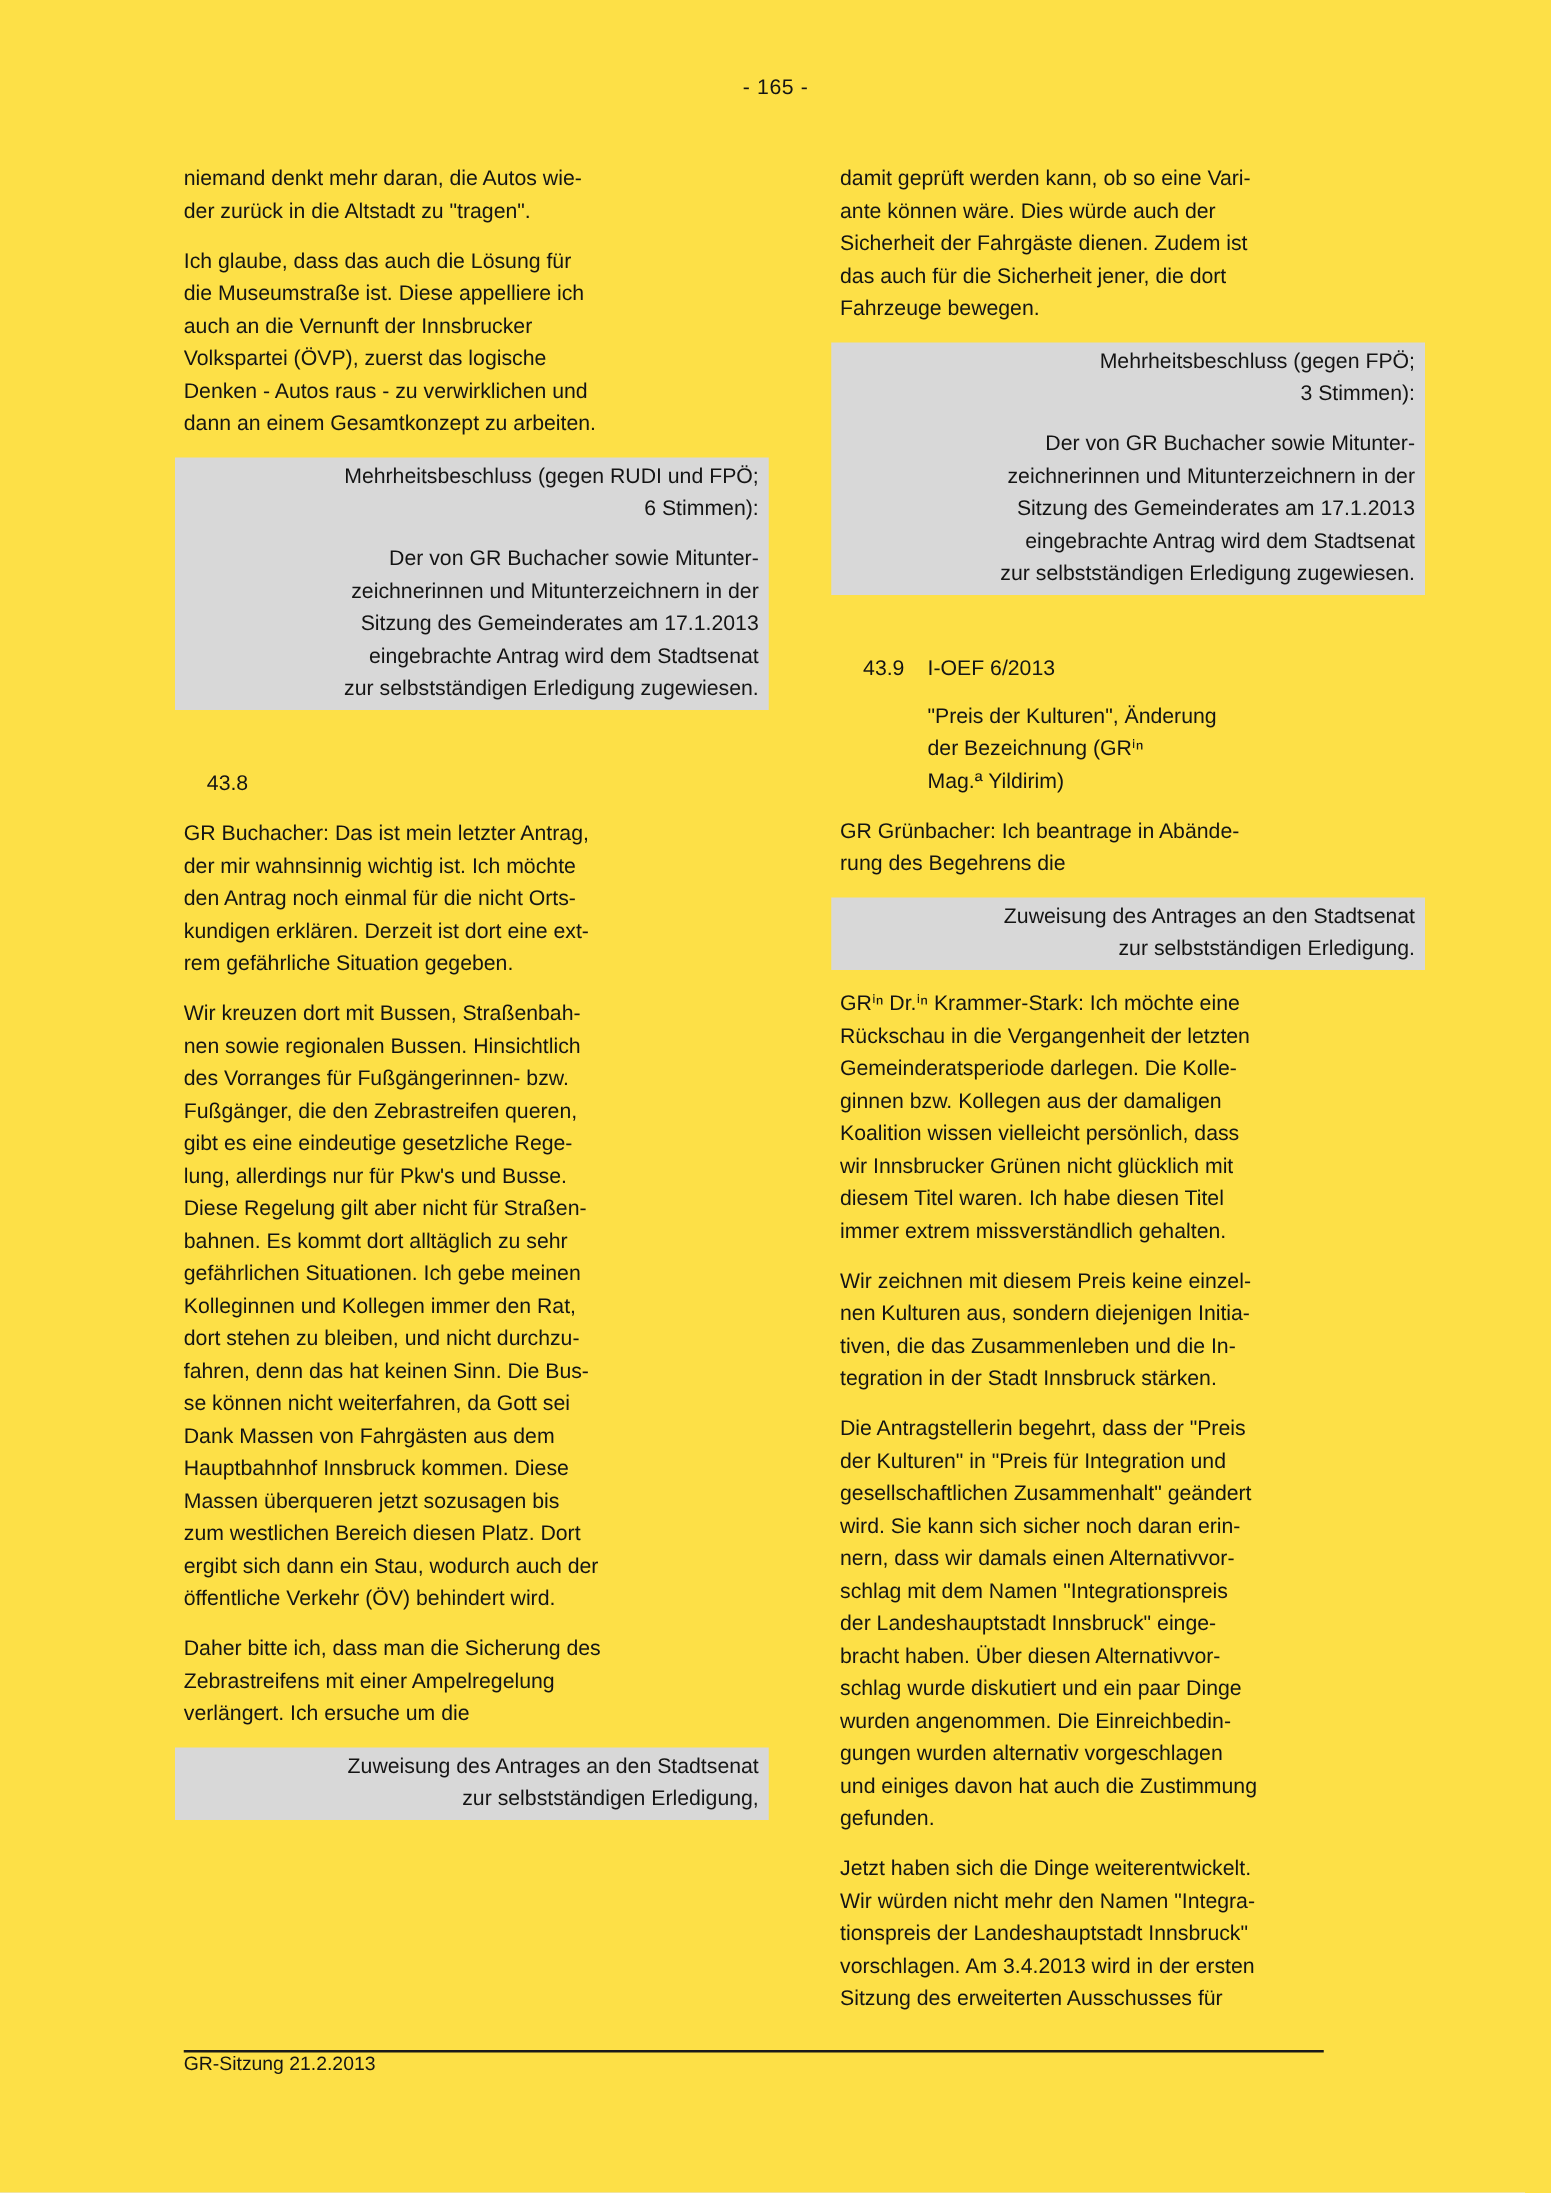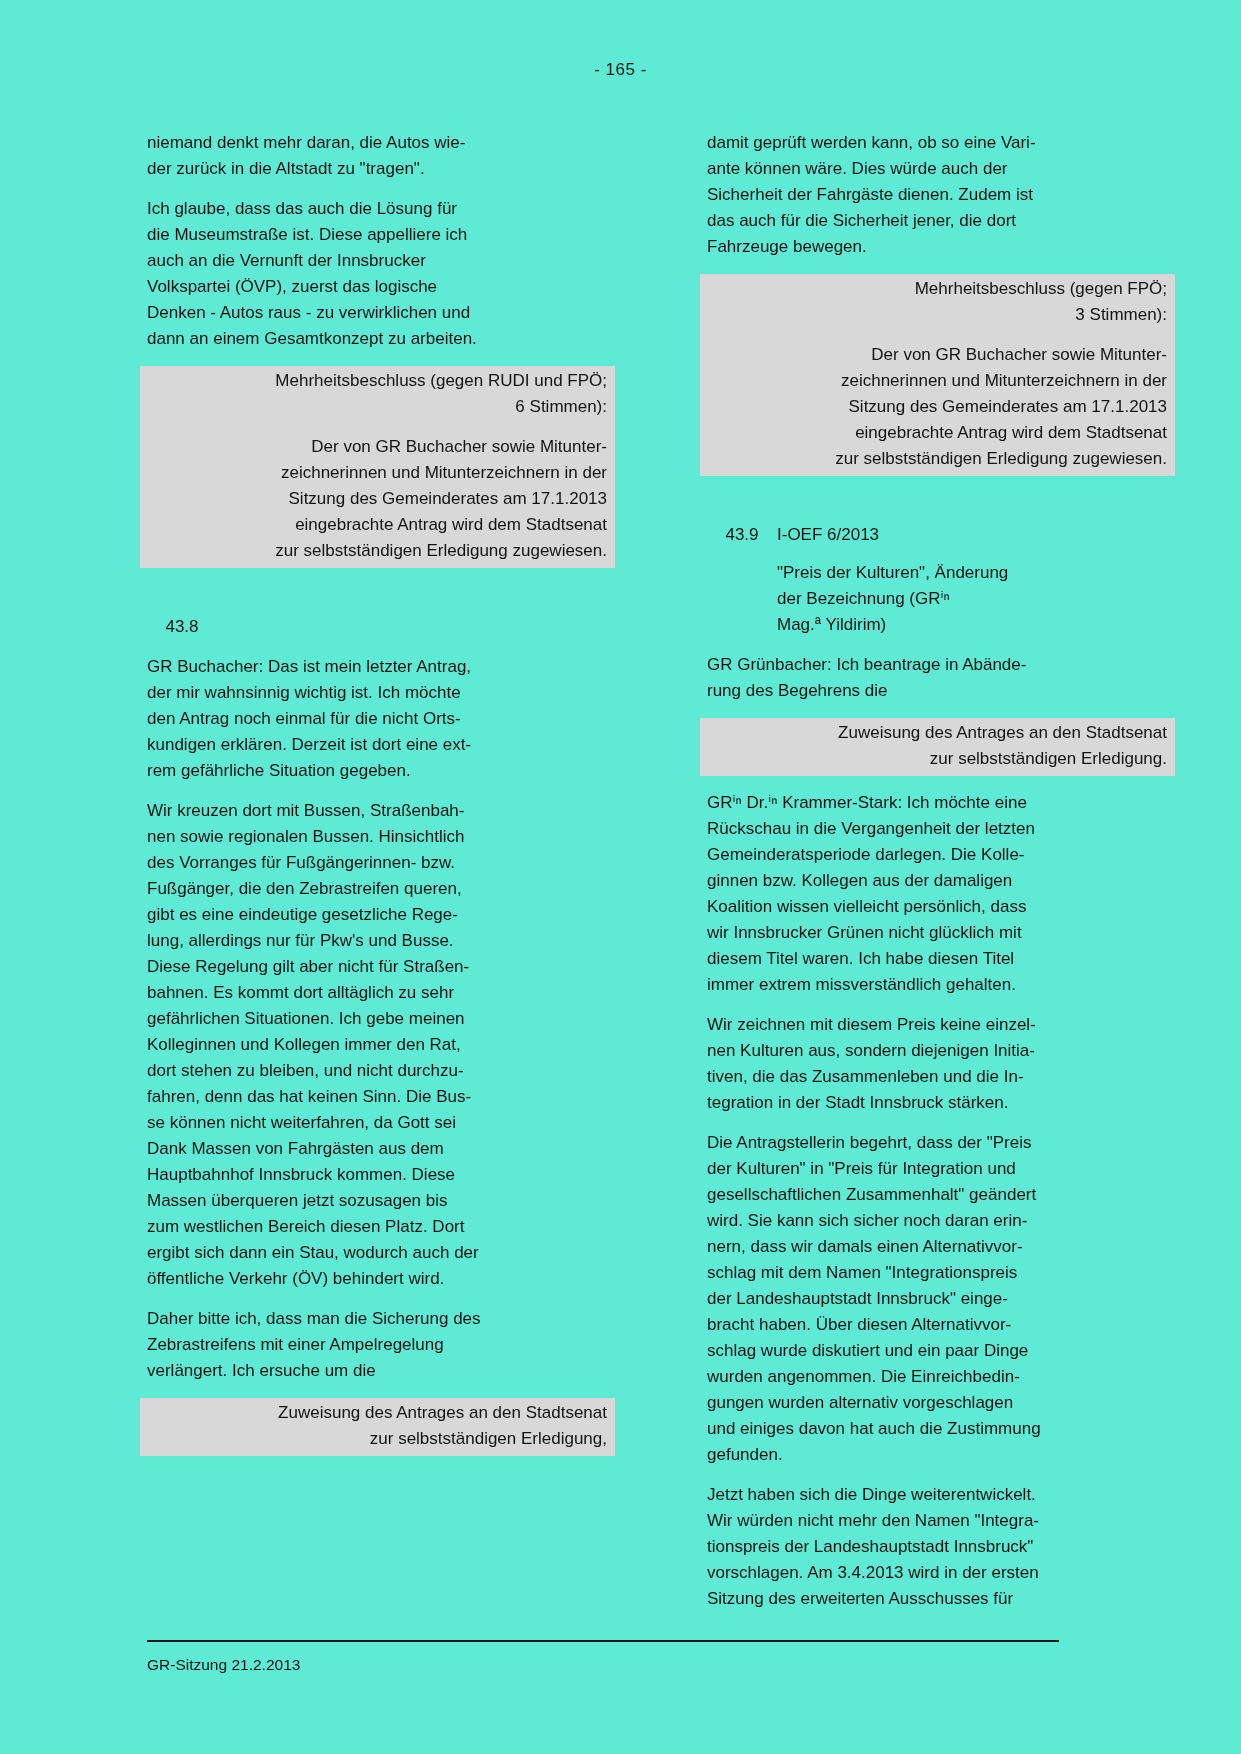--- a/index.html
+++ b/index.html
@@ -1,49 +1,49 @@
 <!DOCTYPE html>
 <html lang="de"><head>
 <meta charset="utf-8">
 <style>
   html,body{margin:0;padding:0;background:#e8e8e8;}
   .page{
     position:relative;
     width:1241px;height:1754px;
     margin:0 auto;
-    background:#5eead4;
+    background:#fde047;
     font-family:"Liberation Sans","DejaVu Sans",sans-serif;
     color:#141414;
     overflow:hidden;
   }
   .pagenum{
     position:absolute;top:60px;left:0;width:100%;
     text-align:center;font-size:17px;letter-spacing:.5px;
   }
   .content{
     position:absolute;left:147px;top:130px;
-    display:flex;gap:100px;
+    display:flex;gap:65px;
   }
   .col{width:460px;font-size:17px;line-height:26px;}
   .para{white-space:pre-line;margin:0 0 14px 0;}
   .decision{
     background:#d8d8d8;
     margin:0 -8px 14px -7px;
     padding:2px 8px 4px 7px;
     text-align:right;
   }
   .decision .para:last-child{margin-bottom:0;}
   .section{display:flex;margin:46px 0 14px 0;}
   .sec-num{width:70px;flex:none;text-align:center;}
   .sec-body{flex:1;}
   .sec-title{white-space:pre-line;margin-top:12px;}
   .footer{
     position:absolute;left:147px;top:1640px;width:912px;
     border-top:2px solid #1a1a1a;
-    padding-top:14px;
+    padding-top:1px;
     font-size:15.5px;
   }
 </style>
 </head>
 <body>
 
 <div class="page">
 
   <div class="pagenum">- 165 -</div>
 

